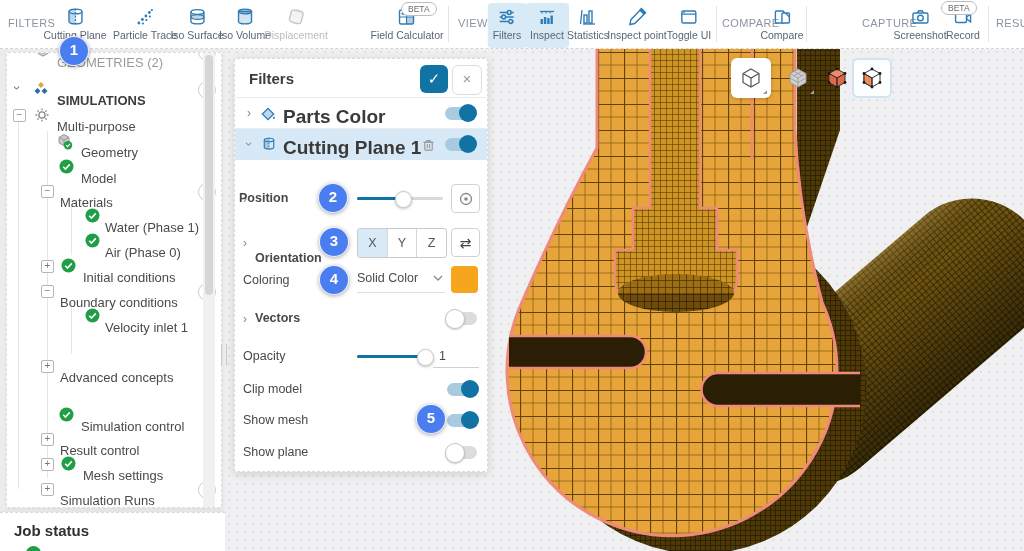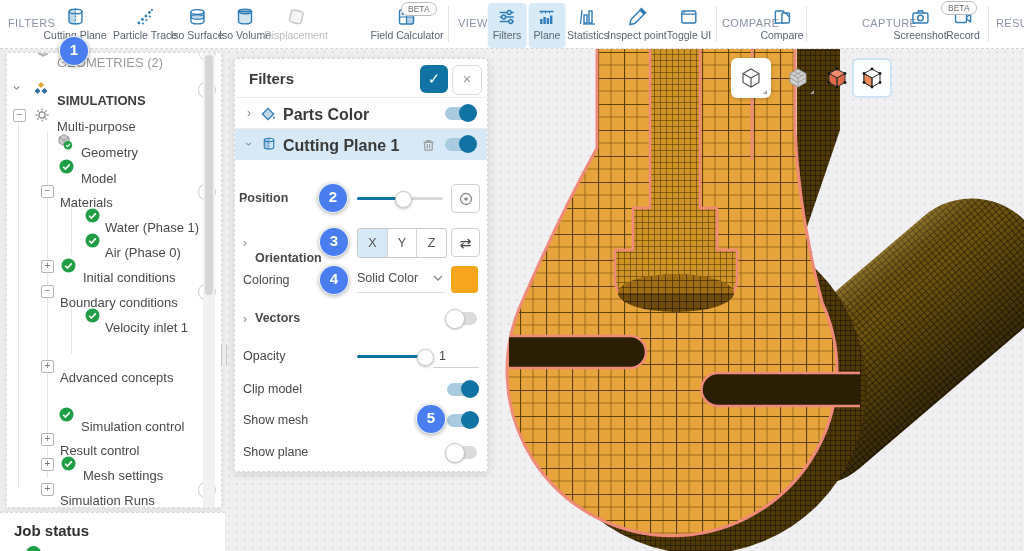--- a/index.html
+++ b/index.html
@@ -53,21 +53,21 @@
               border-bottom:4px solid #9c9c9c}
   
   #fpanel{position:absolute;left:234px;top:58px;width:252px;height:412px;background:#fff;
           border:1px dashed #d8d8d8;border-radius:3px;box-shadow:0 2px 8px rgba(0,0,0,.14);z-index:20}
   #ptitle{position:absolute;left:14px;top:11px;font-size:15px;font-weight:600;color:#3c3c3c}
   .sqbtn{position:absolute;top:6px;width:28px;height:28px;border-radius:6px;text-align:center;
          font-size:15px;line-height:28px;cursor:pointer}
   #applybtn{left:185px;background:#1172A4;color:#fff}
   #closebtn{left:217px;background:#fff;border:1px solid #ddd;color:#9a9a9a;line-height:26px}
   .prow{position:absolute;left:0;width:252px;height:31px;border-top:1px solid #ececec}
-  .prow .rlab{position:absolute;left:48px;top:8px;font-size:16px;font-weight:600;color:#3a3a3a}
+  .prow .rlab{position:absolute;left:48px;top:8px;font-size:19px;font-weight:600;color:#3a3a3a}
   .prow.hl{background:#d7e9f6}
   .plab{position:absolute;font-size:12.5px;color:#484848}
   .plab.b{font-weight:600}
   .pchev{position:absolute;font-size:12px;color:#888}
   .pchev.down{transform:rotate(90deg)}
   .tg{position:absolute;width:30px;height:13px;border-radius:7px;cursor:pointer}
   .tg .k{position:absolute;width:18px;height:18px;border-radius:50%;top:-3px}
   .tg.on{background:#a9cbdf}.tg.on .k{right:-2px;background:#1172A4}
   .tg.off{background:#dcdcdc}.tg.off .k{left:-2px;background:#fff;border:1px solid #c6c6c6;box-shadow:0 1px 2px rgba(0,0,0,.2)}
   .sl{position:absolute;height:3px;background:#d9d9d9;border-radius:2px}
@@ -180,21 +180,21 @@
           <line x1="10" y1="5.5" x2="10" y2="7.5"></line>
           <line x1="14" y1="5.5" x2="14" y2="7.5"></line>
         </g>
       <g fill="#2F7CB6">
           <rect x="4.5" y="13" width="2.4" height="5"></rect>
           <rect x="7.8" y="11" width="2.4" height="7"></rect>
           <rect x="11.1" y="12" width="2.4" height="6"></rect>
           <rect x="14.4" y="9.5" width="2.4" height="8.5"></rect>
         </g>
     </svg>
-    <span class="tlab">Plane</span>
+    <span class="tlab">Inspect</span>
   </div>
   <div class="tool" style="left:588px">
     <svg width="22" height="22" viewBox="0 0 22 22">
       <path d="M5 4l-1.5 14" stroke="#2F7CB6" stroke-width="1.3" fill="none"></path>
       <g fill="none" stroke="#2F7CB6" stroke-width="1.4">
         <rect x="7" y="9" width="3" height="8"></rect>
           <rect x="12" y="5" width="3" height="12"></rect>
       </g>
       <path d="M6 18h12" stroke="#2F7CB6" stroke-width="1.3"></path>
     </svg>

